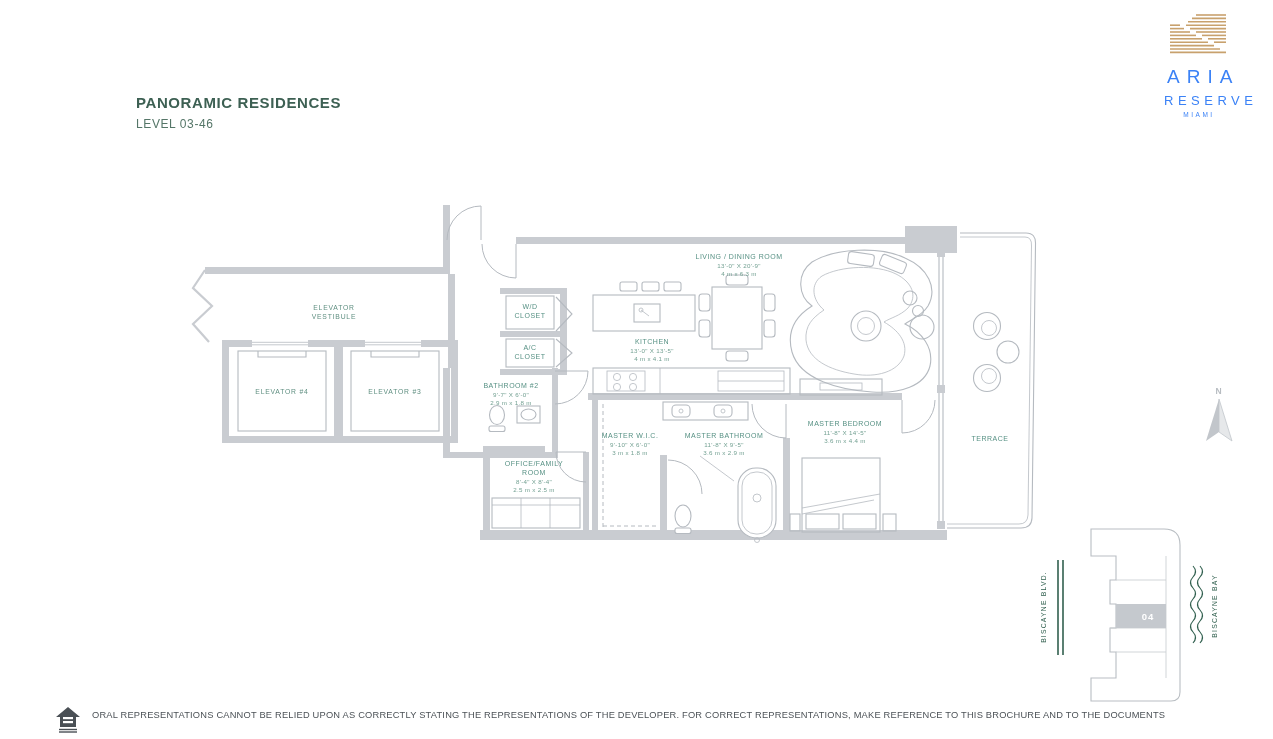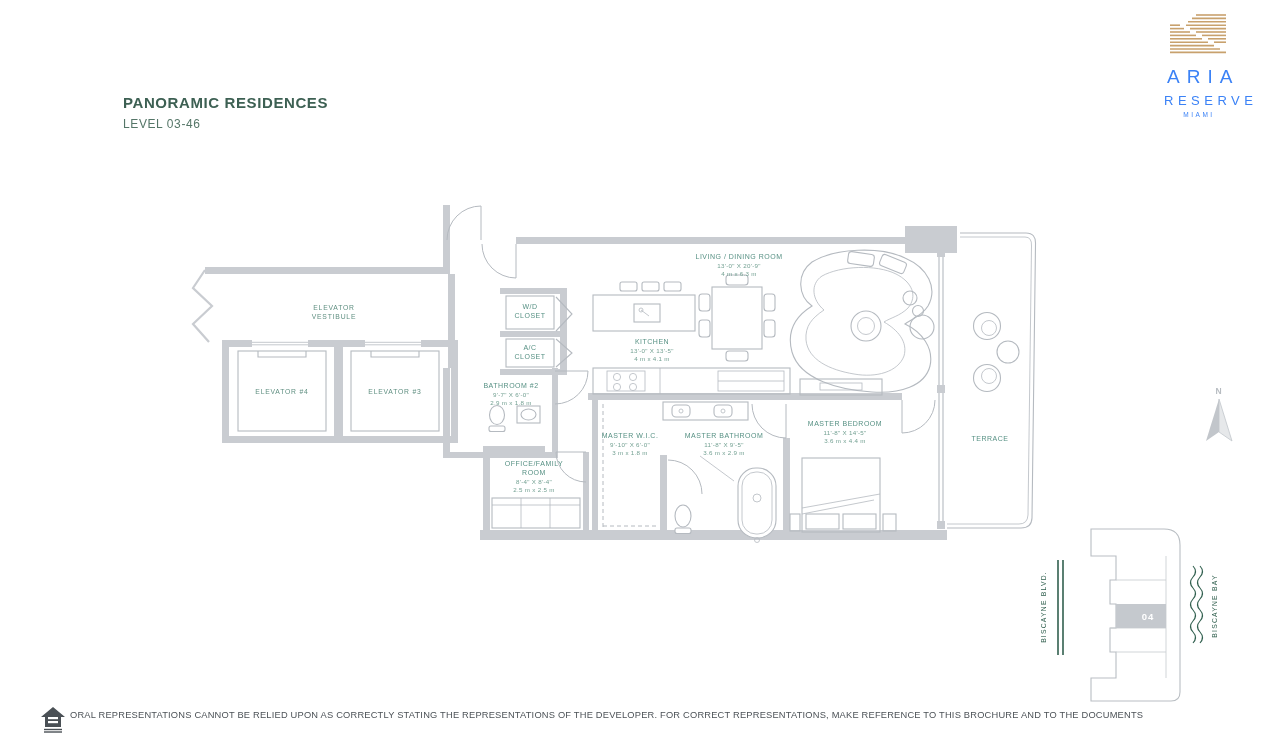--- a/index.html
+++ b/index.html
@@ -1,40 +1,40 @@
 <!DOCTYPE html>
 <html><head>
 <meta charset="utf-8">
 <style>
   html,body{margin:0;padding:0;background:#ffffff;}
   .page{position:relative;width:1273px;height:739px;background:#ffffff;overflow:hidden;
         font-family:"Liberation Sans",sans-serif;}
   
-  .hdr-left{position:absolute;left:123px;top:94px;color:#3d6053;}
+  .hdr-left{position:absolute;left:136px;top:94px;color:#3d6053;}
   .hdr-title{font-size:15px;font-weight:bold;letter-spacing:.6px;color:#3d6053;}
   .hdr-sub{font-size:12px;letter-spacing:.6px;color:#557668;margin-top:6px;}
   
   .stats{position:absolute;left:638px;top:98px;display:grid;
          grid-template-columns:100px 112px 92px;font-size:11.5px;color:#5e7b6e;
          letter-spacing:.3px;line-height:17px;}
   .stats .mid,.stats .rt{border-left:1.5px solid #6b8779;padding-left:16px;}
   
   .brand{position:absolute;left:1160px;top:13px;width:76px;text-align:center;color:#3b82f6;}
   .brand-name{font-size:19px;letter-spacing:7px;margin-top:3px;padding-left:7px;}
   .brand-line2{font-size:13px;letter-spacing:4.5px;margin-top:5px;padding-left:4px;}
   .brand-line3{font-size:6.5px;letter-spacing:2.5px;margin-top:3px;padding-left:2px;}
   
   .unit{position:absolute;left:1060px;top:98px;color:#31584a;}
   .unit-title{font-size:27px;font-weight:bold;letter-spacing:1px;}
   .unit-line{font-size:13px;color:#4d7263;letter-spacing:.4px;margin-top:7px;}
   .unit-line.first{margin-top:16px;}
   
   .plan-wrap{position:absolute;left:140px;top:195px;}
   
-  .disclaimer{position:absolute;left:40px;top:706px;width:1185px;display:flex;}
+  .disclaimer{position:absolute;left:55px;top:706px;width:1185px;display:flex;gap:7px;}
   .disc-icon{flex:0 0 30px;}
   .disc-text{font-size:9.3px;letter-spacing:.2px;line-height:13.5px;color:#4b5156;padding-top:3px;}
   
   .lbl{fill:#579184;font-family:"Liberation Sans",sans-serif;font-size:7px;letter-spacing:.5px;text-anchor:middle;}
   .dim{fill:#74a193;font-family:"Liberation Sans",sans-serif;font-size:6.2px;letter-spacing:.3px;text-anchor:middle;}
   .elv{fill:#5f8f81;font-family:"Liberation Sans",sans-serif;font-size:6.8px;letter-spacing:.8px;text-anchor:middle;}
   .kp{fill:#31604f;font-family:"Liberation Sans",sans-serif;font-size:6.8px;letter-spacing:1.2px;text-anchor:middle;}
   .kp-unit{fill:#ffffff;font-family:"Liberation Sans",sans-serif;font-size:9.5px;font-weight:bold;letter-spacing:1px;text-anchor:middle;}
   .north{fill:#b7bcc1;font-family:"Liberation Sans",sans-serif;font-size:8.5px;letter-spacing:1px;text-anchor:middle;font-weight:bold;}
   .wall{fill:#c9ccd1;}

